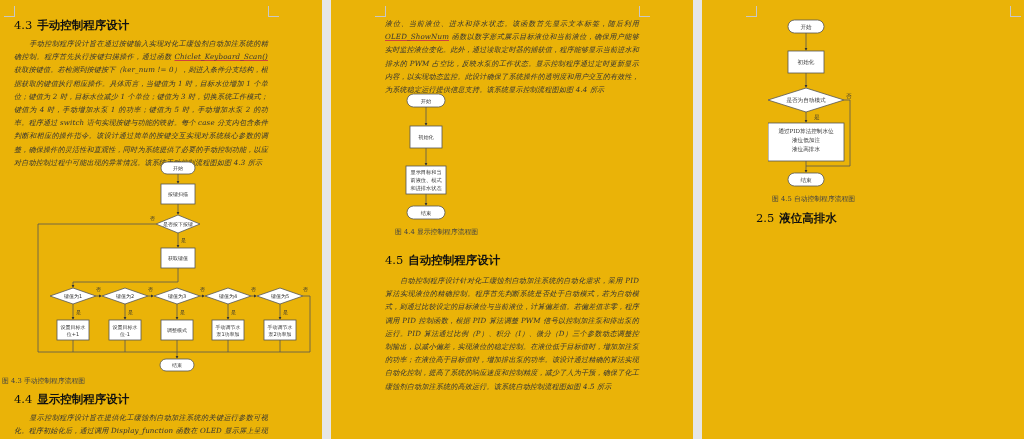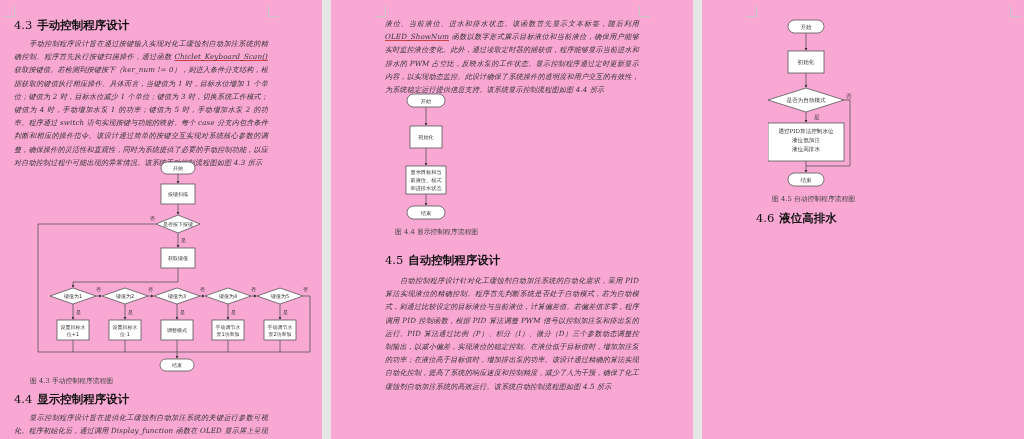--- a/index.html
+++ b/index.html
@@ -4,21 +4,21 @@
 <style>
   html, body { margin:0; padding:0; }
   body {
     width:1024px; height:439px; overflow:hidden;
     background:#e6e6e6;
     font-family:"DejaVu Serif", serif;
     color:#222;
     position:relative;
   }
   .page {
-    position:absolute; top:0; height:439px; background:#f9a8d4;
+    position:absolute; top:0; height:439px; background:#eab308;
     overflow:hidden;
   }
   #p1 { left:0; width:322px; }
   #p2 { left:331px; width:362px; }
   #p3 { left:702px; width:322px;padding-left:32px; }
   .corner { position:absolute; width:10px; height:10px; border-color:#c8c8c8; border-style:solid; border-width:0; }
   .corner.tl { border-right-width:1px; border-bottom-width:1px; }
   .corner.tr { border-left-width:1px; border-bottom-width:1px; }
   h2 {
     position:absolute; margin:0; font-family:"DejaVu Sans", sans-serif;
@@ -130,21 +130,21 @@
       <text x="177" y="332" text-anchor="middle">调整模式</text>
       <text x="228" y="329" text-anchor="middle">手动调节水</text>
       <text x="228" y="336" text-anchor="middle">泵1功率加</text>
       <text x="280" y="329" text-anchor="middle">手动调节水</text>
       <text x="280" y="336" text-anchor="middle">泵2功率加</text>
 
       <text x="177" y="367" text-anchor="middle">结束</text>
     </g>
   </svg>
 
-  <div class="caption" style="left:30px;top:376px;">图 4.3 手动控制程序流程图</div>
+  <div class="caption" style="left:2px;top:376px;">图 4.3 手动控制程序流程图</div>
 
   <h2 style="left:14px;top:392px;">
     <span class="num">4.4</span><span>显示控制程序设计</span>
   </h2>
   <p class="para" style="left:14px;top:411px;width:254px;">
     <span class="indent"></span><span>显示控制程序设计旨在提供化工缓蚀剂自动加注系统的关键运行参数可视化。程序初始化后，通过调用 Display_function 函数在 OLED 显示屏上呈现目标</span>
   </p>
 </div>
 
 <div id="p2" class="page">
@@ -221,15 +221,15 @@
       <text x="46" y="101">是</text>
       <text x="38" y="115" text-anchor="middle">通过PID算法控制水位</text>
       <text x="38" y="124" text-anchor="middle">液位低加注</text>
       <text x="38" y="133" text-anchor="middle">液位高排水</text>
       <text x="38" y="164" text-anchor="middle">结束</text>
     </g>
   </svg>
   <div class="caption" style="left:70px;top:194px;">图 4.5 自动控制程序流程图</div>
 
   <h2 style="left:54px;top:211px;">
-    <span class="num">4.6</span><span>液位高排水</span>
+    <span class="num">2.5</span><span>液位高排水</span>
   </h2>
 </div>
 
 </body></html>

